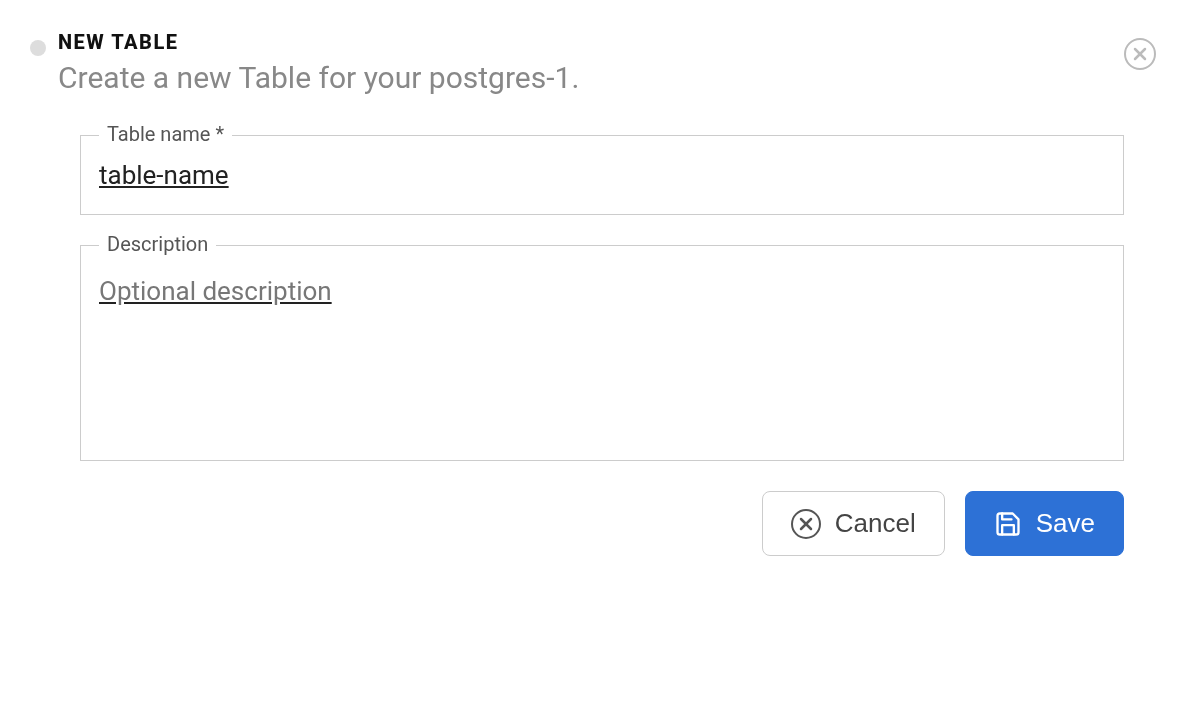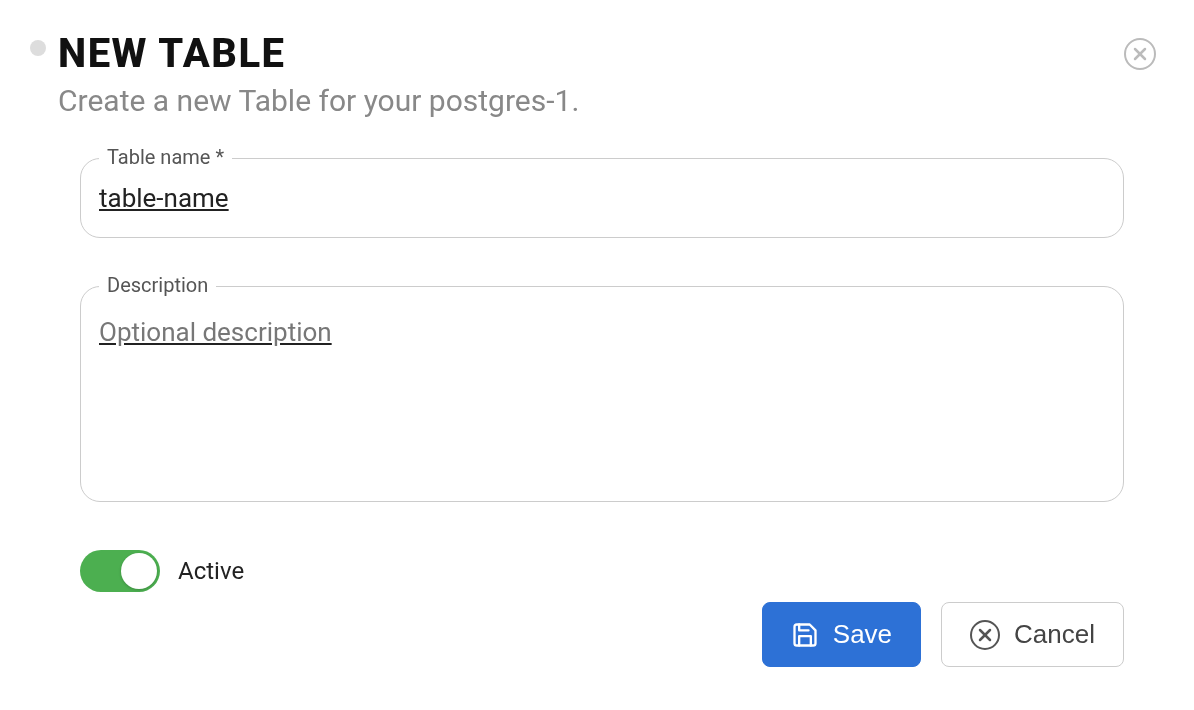--- a/index.html
+++ b/index.html
@@ -24,21 +24,21 @@
   height: 16px;
   border-radius: 50%;
   background: #ddd;
   margin-top: 10px;
   flex-shrink: 0;
 }
 .header-text {
   flex: 1;
 }
 .title {
-  font-size: 40px;
+  font-size: 20px;
   font-weight: 800;
   letter-spacing: 1.5px;
   color: #111;
 }
 .subtitle {
   font-size: 30px;
   color: #888;
   margin-top: 6px;
   font-weight: 400;
 }
@@ -58,23 +58,23 @@
   color: #bbb;
 }
 .close-btn svg { width: 14px; height: 14px; }
 .form {
   margin-top: 40px;
   margin-left: 50px;
 }
 .fieldset {
   position: relative;
   border: 1px solid #ccc;
-  border-radius: 20px;
+  border-radius: 0;
   padding: 0;
-  margin-bottom: 48px;
+  margin-bottom: 30px;
 }
 .legend {
   position: absolute;
   top: -14px;
   left: 18px;
   background: #fff;
   padding: 0 8px;
   font-size: 20px;
   color: #555;
 }
@@ -188,41 +188,35 @@
     <div class="fieldset">
       <span class="legend">Table name *</span>
       <input type="text" class="text-input" value="table-name" style="">
     </div>
 
     <div class="fieldset">
       <span class="legend">Description</span>
       <textarea class="text-input" placeholder="Optional description" style=""></textarea>
     </div>
 
-    <div class="toggle-row">
-      <div class="toggle">
-        <div class="toggle-knob"></div>
-      </div>
-      <span class="toggle-label">Active</span>
-    </div>
 
     <div class="button-row">
-      <button class="btn btn-save">
-        <svg viewBox="0 0 24 24" fill="none" stroke="#fff" stroke-width="2" stroke-linecap="round" stroke-linejoin="round">
-          <path d="M19 21H5a2 2 0 0 1-2-2V5a2 2 0 0 1 2-2h11l5 5v11a2 2 0 0 1-2 2z"></path>
-          <polyline points="17 21 17 13 7 13 7 21"></polyline>
-          <polyline points="7 3 7 8 15 8"></polyline>
-        </svg>
-        <span>Save</span>
-      </button>
       <button class="btn btn-cancel">
         <span class="icon-circle">
           <svg viewBox="0 0 14 14" fill="none" stroke="#555" stroke-width="2.5" stroke-linecap="round">
             <line x1="2" y1="2" x2="12" y2="12"></line>
               <line x1="12" y1="2" x2="2" y2="12"></line>
           </svg>
         </span>
         <span>Cancel</span>
       </button>
+      <button class="btn btn-save">
+        <svg viewBox="0 0 24 24" fill="none" stroke="#fff" stroke-width="2" stroke-linecap="round" stroke-linejoin="round">
+          <path d="M19 21H5a2 2 0 0 1-2-2V5a2 2 0 0 1 2-2h11l5 5v11a2 2 0 0 1-2 2z"></path>
+          <polyline points="17 21 17 13 7 13 7 21"></polyline>
+          <polyline points="7 3 7 8 15 8"></polyline>
+        </svg>
+        <span>Save</span>
+      </button>
     </div>
 
   </div>
 </div>
 
 </body></html>

